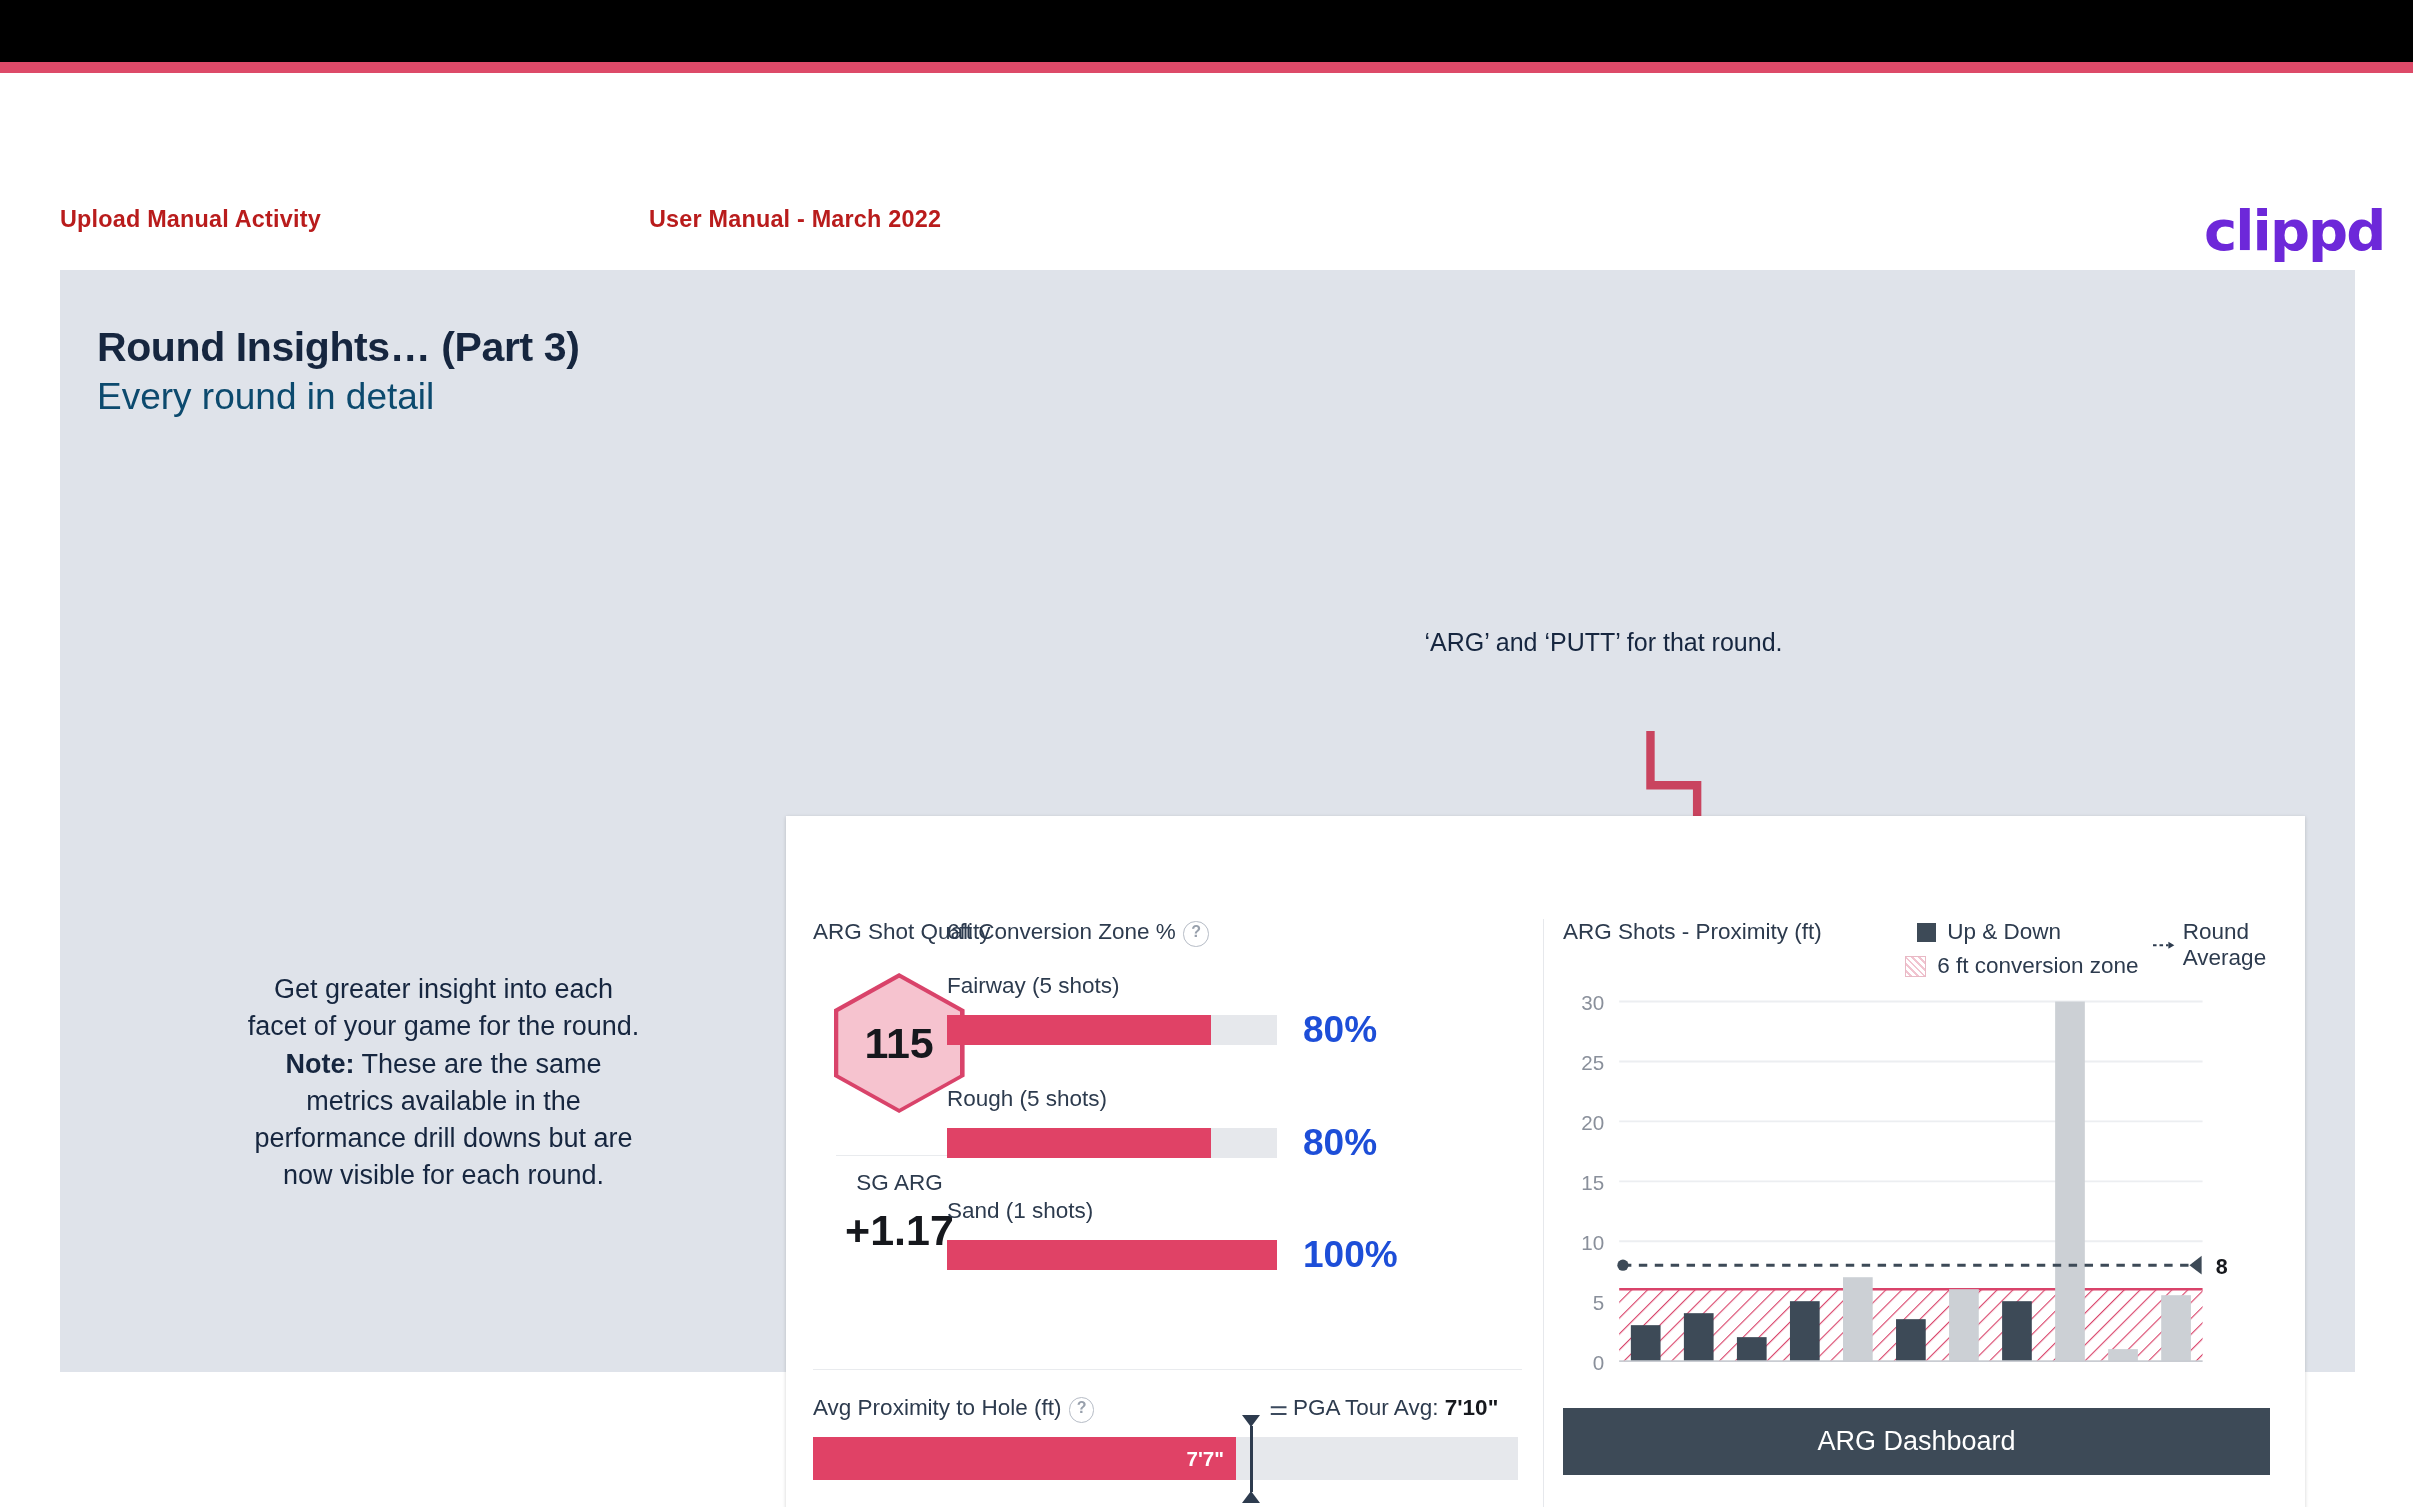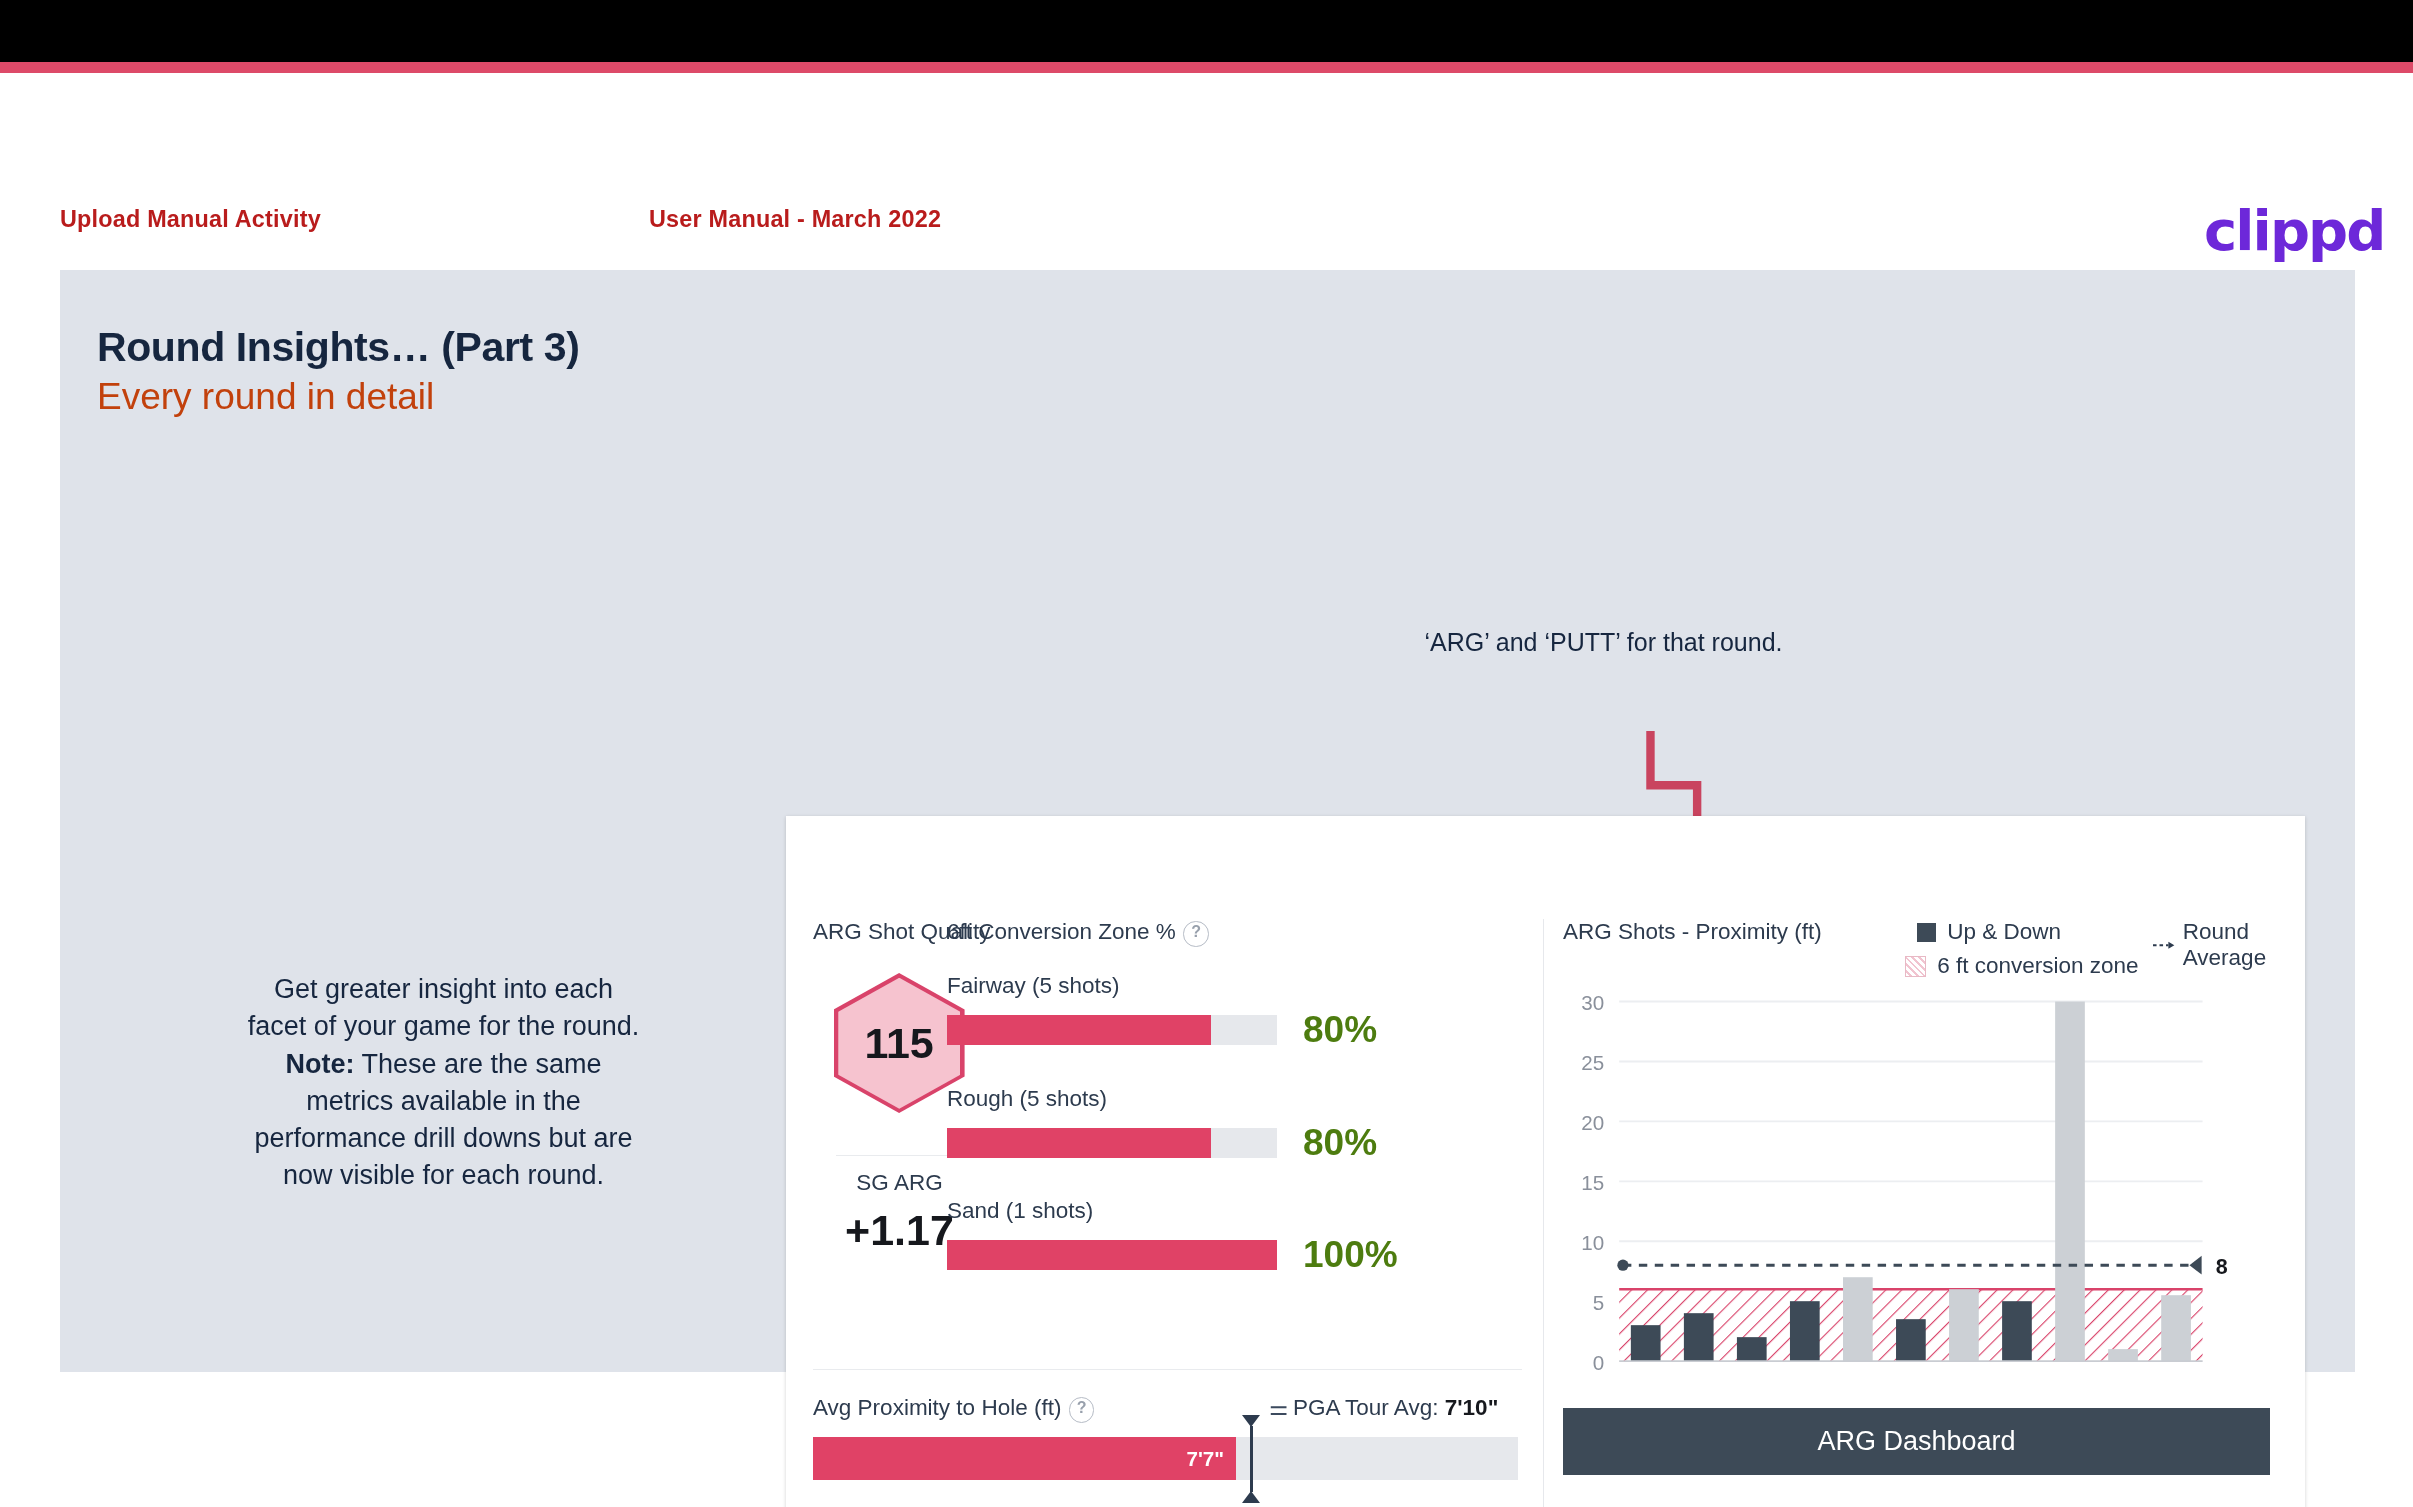--- a/index.html
+++ b/index.html
@@ -19,21 +19,21 @@
   .hdr-link{position:absolute;top:133px;font-size:23.4px;color:#b91c1c;font-weight:600;letter-spacing:0.2px;}
   #hdr-left{left:60px;}
   #hdr-mid{left:649px;}
   .logo{position:absolute;left:2204px;top:133px;font-size:56px;line-height:49px;color:#6d28d9;font-weight:800;letter-spacing:-1.9px;font-family:"DejaVu Sans",sans-serif;}
   .hdr-rule{position:absolute;left:60px;top:240px;width:2295px;height:2.8px;background:#e06a84;}
 
   
   .slide{position:absolute;left:60px;top:270px;width:2295px;height:1102px;background:#dfe3ea;}
 
   .title{position:absolute;left:37px;top:54px;font-size:41px;font-weight:bold;color:#16263f;letter-spacing:-0.4px;}
-  .subtitle{position:absolute;left:37px;top:106px;font-size:37px;color:#c2410c;}
+  .subtitle{position:absolute;left:37px;top:106px;font-size:37px;color:#0c4a6e;}
 
   
   .annot{position:absolute;left:1253px;top:356px;width:581px;text-align:center;font-size:25px;line-height:1.33;color:#16263f;}
   .arrow-svg{position:absolute;left:1583px;top:457px;}
 
   
   .para{position:absolute;left:187px;top:701px;width:393px;text-align:center;font-size:27px;line-height:1.38;color:#16263f;}
   .para b{font-weight:bold;}
 
   
@@ -63,21 +63,21 @@
 
   .sg-div{position:absolute;left:23.4px;top:236px;width:126px;height:0.9px;background:#e9ebee;}
   #sg-label{position:absolute;left:0;top:251px;width:173px;text-align:center;font-size:22.5px;color:#2d3b4e;}
   #sg-value{position:absolute;left:0;top:287px;width:173px;text-align:center;font-size:43px;font-weight:bold;color:#16181d;}
 
   .convrow{position:absolute;left:134px;}
   .convname{font-size:22.5px;color:#2d3b4e;margin-bottom:10.3px;}
   .barline{display:flex;align-items:center;}
   .track{width:330px;height:30px;background:#e6e8ec;position:relative;}
   .fill{height:30px;background:#e04266;}
-  .pct{margin-left:26px;font-size:37px;font-weight:bold;color:#4d7c0f;}
+  .pct{margin-left:26px;font-size:37px;font-weight:bold;color:#1d4ed8;}
 
   .hdiv{position:absolute;left:0;top:450px;width:709px;height:0.9px;background:#e9ebee;}
   #prox-label{position:absolute;left:0;top:476px;font-size:22.5px;color:#2d3b4e;}
   #pga-label{position:absolute;left:456px;top:476px;font-size:22.5px;color:#2d3b4e;}
   #pga-label b{font-weight:bold;color:#16181d;}
   .teeicon{display:inline-block;color:#3c4a5e;font-size:21.5px;margin-right:4.7px;}
 
   .proxtrack{position:absolute;left:0;top:518px;width:705px;height:43px;background:#e6e8ec;}
   .proxfill{position:absolute;left:0;top:0;height:43px;background:#e04266;display:flex;align-items:center;justify-content:flex-end;}
   .proxval{color:#fff;font-size:20.6px;font-weight:600;padding-right:12px;}

